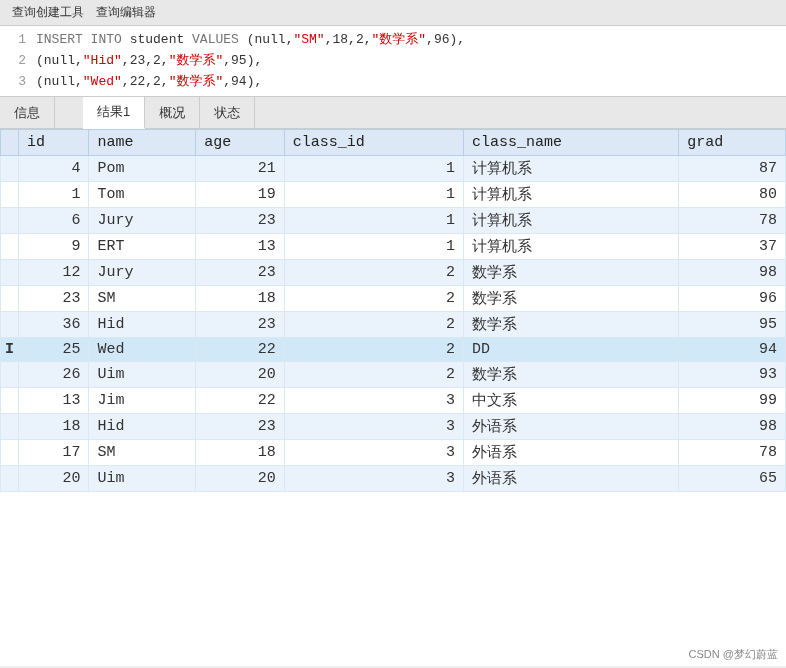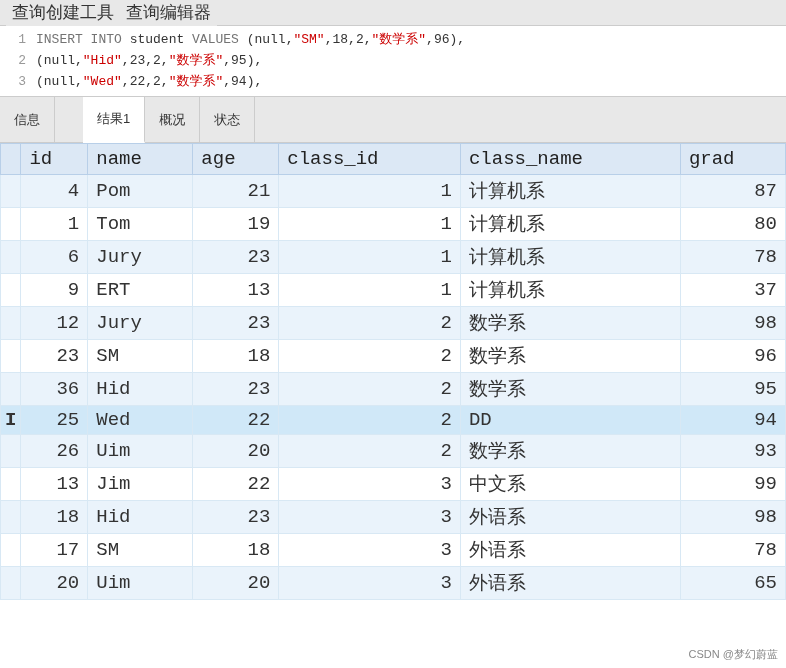--- a/index.html
+++ b/index.html
@@ -14,21 +14,21 @@
 
     .top-toolbar {
       background: #e8e8e8;
       border-bottom: 1px solid #ccc;
       padding: 3px 6px;
       display: flex;
       align-items: center;
       height: 26px;
     }
     .toolbar-btn {
-      font-size: 17px;
+      font-size: 12px;
       background: #e8e8e8;
       border: none;
       cursor: pointer;
       padding: 2px 6px;
       color: #333;
       font-family: 'Microsoft YaHei', sans-serif;
     }
 
     .sql-editor {
       background: #ffffff;
@@ -56,21 +56,21 @@
       color: #333;
     }
     .kw { color: #737373; font-weight: normal; }
     .str-val { color: #cc0000; }
 
     .tabs-bar {
       background: #e8e8e8;
       border-bottom: 1px solid #ccc;
       display: flex;
       align-items: stretch;
-      height: 46px;
+      height: 32px;
     }
     .tab {
       padding: 4px 14px;
       border-right: 1px solid #ccc;
       cursor: pointer;
       font-family: 'Microsoft YaHei', sans-serif;
       font-size: 13px;
       display: flex;
       align-items: center;
       background: #e8e8e8;
@@ -86,21 +86,21 @@
     .result-table-wrapper {
       background: #fff;
       overflow-y: auto;
       height: calc(668px - 26px - 75px - 30px);
     }
 
     table {
       border-collapse: collapse;
       width: 100%;
       font-family: 'Courier New', Consolas, monospace;
-      font-size: 19px;
+      font-size: 15px;
     }
 
     thead tr {
       background: #dce8f5;
     }
 
     thead th {
       border: 1px solid #b8cfe8;
       padding: 4px 8px;
       text-align: left;

